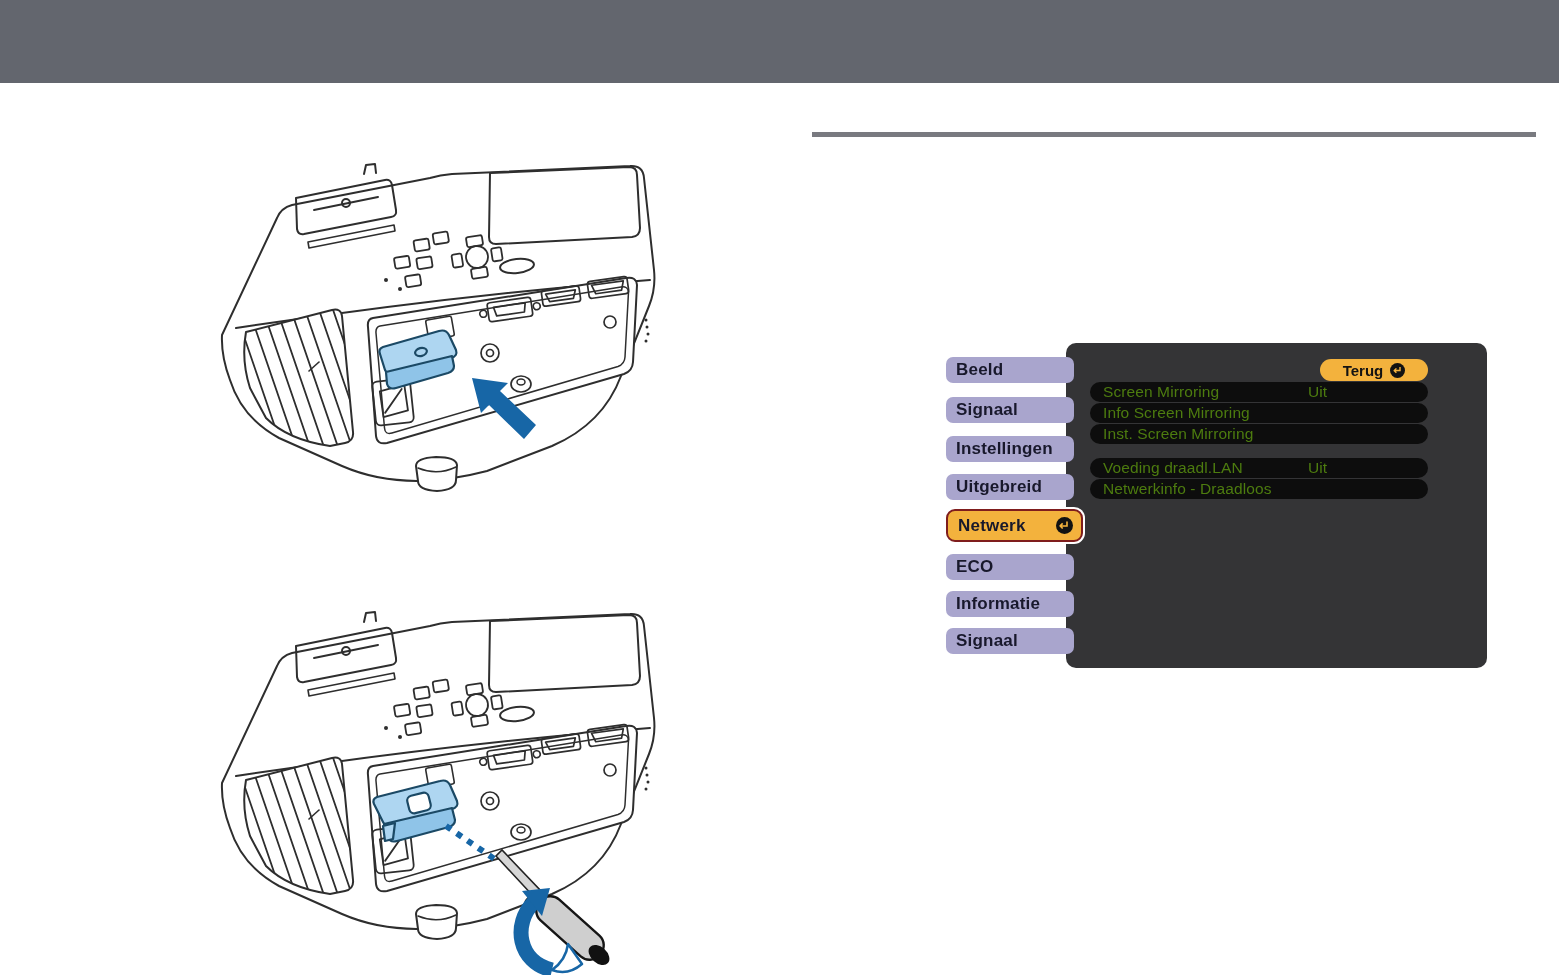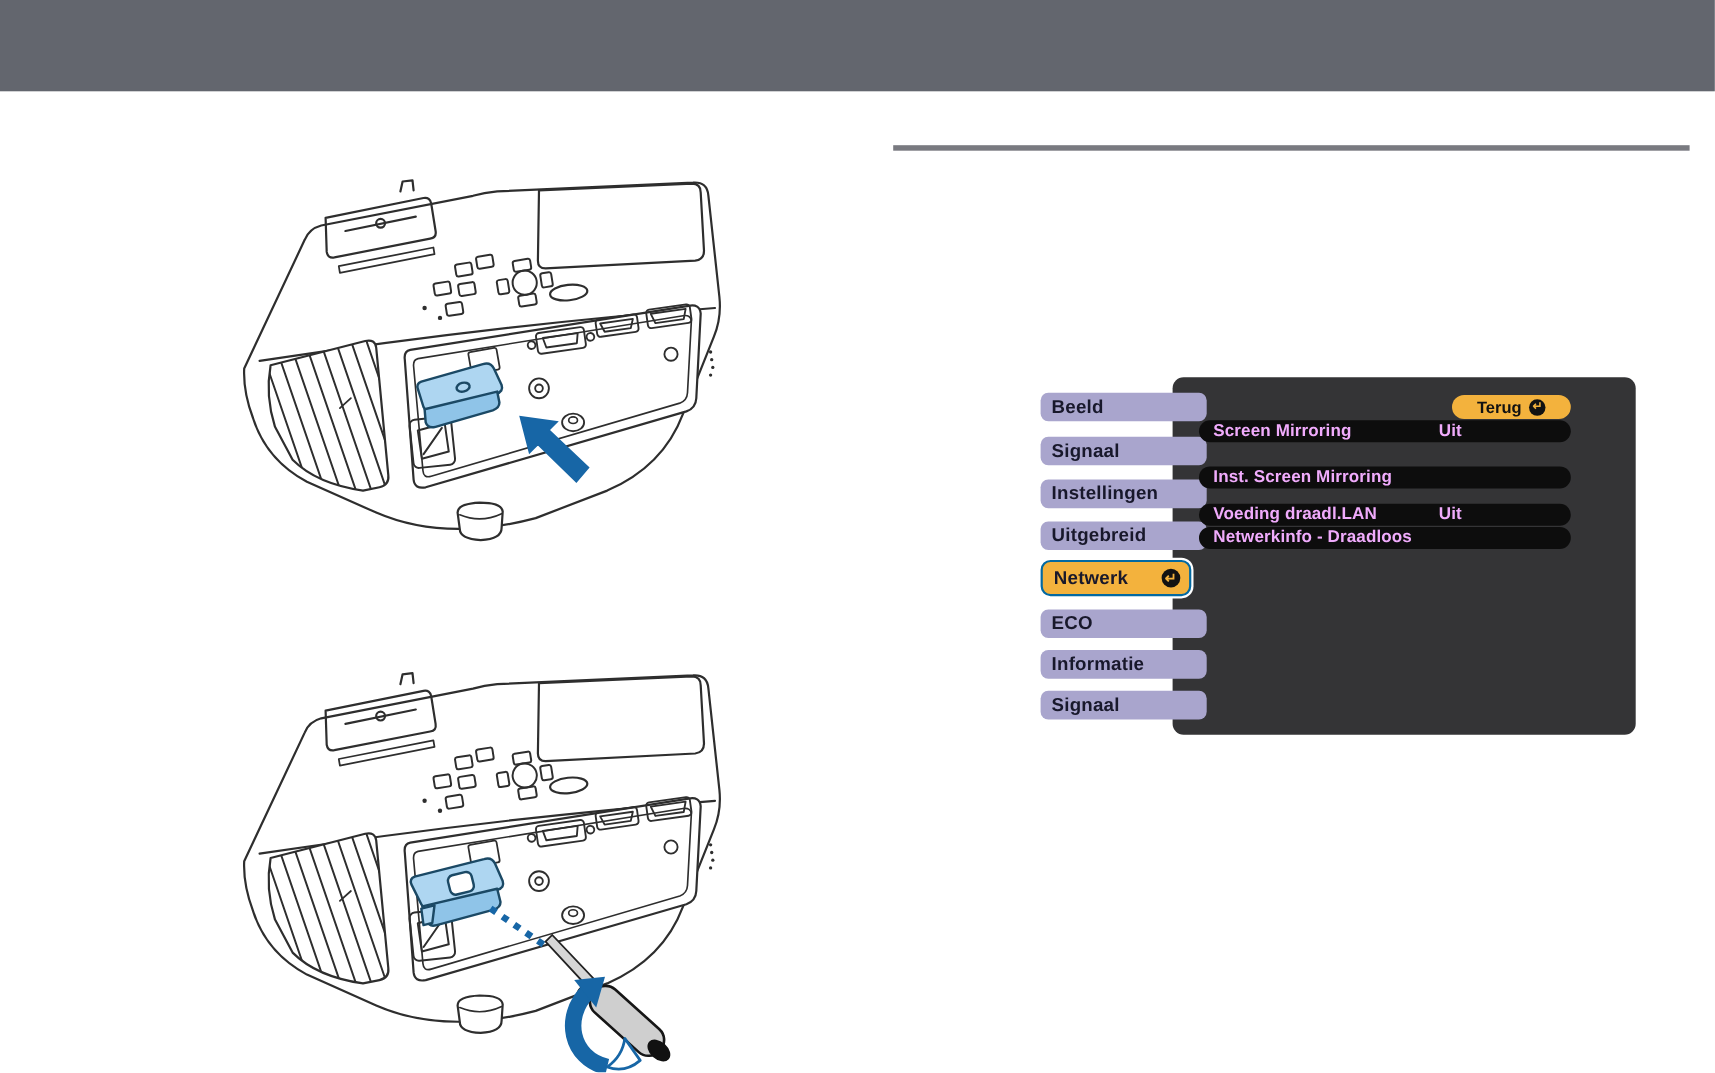--- a/index.html
+++ b/index.html
@@ -7,42 +7,42 @@
     width:1559px;height:975px;position:relative;overflow:hidden;
     background:#ffffff;font-family:"Liberation Sans",sans-serif;
   }
   .header-bar{position:absolute;left:0;top:0;width:1559px;height:83px;background:#63666e;}
   .section-divider{position:absolute;left:812px;top:132px;width:724px;height:5px;background:#797a80;}
   .fig{position:absolute;}
   
   .osd{position:absolute;left:946px;top:343px;width:541px;height:325px;}
   .osd-panel{position:absolute;left:120px;top:0;width:421px;height:325px;background:#343436;border-radius:10px;}
   .osd-tab{
-    position:absolute;left:0;width:151px;height:26px;background:#a9a5cd;border-radius:7px;
+    position:absolute;left:0;width:128px;height:26px;background:#a9a5cd;border-radius:7px;
     display:flex;align-items:center;box-sizing:border-box;padding:0 8px 0 10px;
     font-weight:bold;font-size:17px;color:#18182b;letter-spacing:0.2px;cursor:default;
   }
   .osd-tab.selected{
-    background:#f3b23d;border:2px solid #0369a1;border-radius:9px;width:137px;height:33px;
+    background:#f3b23d;border:2px solid #7f1d1d;border-radius:9px;width:137px;height:33px;
     justify-content:space-between;box-shadow:0 0 0 2px #ffffff;
   }
   .enter-circle{
     width:17px;height:17px;border-radius:50%;background:#121212;color:#f3b23d;
     display:flex;align-items:center;justify-content:center;
     font-size:13px;font-weight:bold;line-height:1;flex:0 0 auto;
   }
   .osd-back{
     position:absolute;left:374px;top:16px;width:108px;height:22px;background:#f3b23d;border-radius:11px;
     display:flex;align-items:center;justify-content:center;gap:7px;
     font-weight:bold;font-size:15px;color:#121212;text-align:right;
   }
   .osd-back .enter-circle{width:15px;height:15px;font-size:11px;}
   .osd-row{
     position:absolute;left:144px;width:338px;height:20px;background:#0d0d0d;border-radius:10px;
-    color:#f0abfc;font-weight:bold;font-size:15.5px;display:flex;align-items:center;letter-spacing:0.1px;
+    color:#4d7c0f;font-weight:normal;font-size:15.5px;display:flex;align-items:center;letter-spacing:0.1px;
   }
   .osd-row .lbl{margin-left:13px;white-space:nowrap;}
   .osd-row .val{position:absolute;left:218px;white-space:nowrap;text-align:right;}
 </style>
 </head>
 <body>
 
 <div class="header-bar"></div>
 
 <div class="section-divider"></div>
@@ -205,20 +205,23 @@
 
   <div class="osd-back">
     <span>Terug</span>
     <span class="enter-circle">↵</span>
   </div>
 
   <div class="osd-row" style="top:39px">
     <span class="lbl">Screen Mirroring</span>
     <span class="val">Uit</span>
   </div>
+  <div class="osd-row" style="top:60px">
+    <span class="lbl">Info Screen Mirroring</span>
+  </div>
   <div class="osd-row" style="top:81px">
     <span class="lbl">Inst. Screen Mirroring</span>
   </div>
 
   <div class="osd-row" style="top:115px">
     <span class="lbl">Voeding draadl.LAN</span>
     <span class="val">Uit</span>
   </div>
   <div class="osd-row" style="top:136px">
     <span class="lbl">Netwerkinfo - Draadloos</span>

